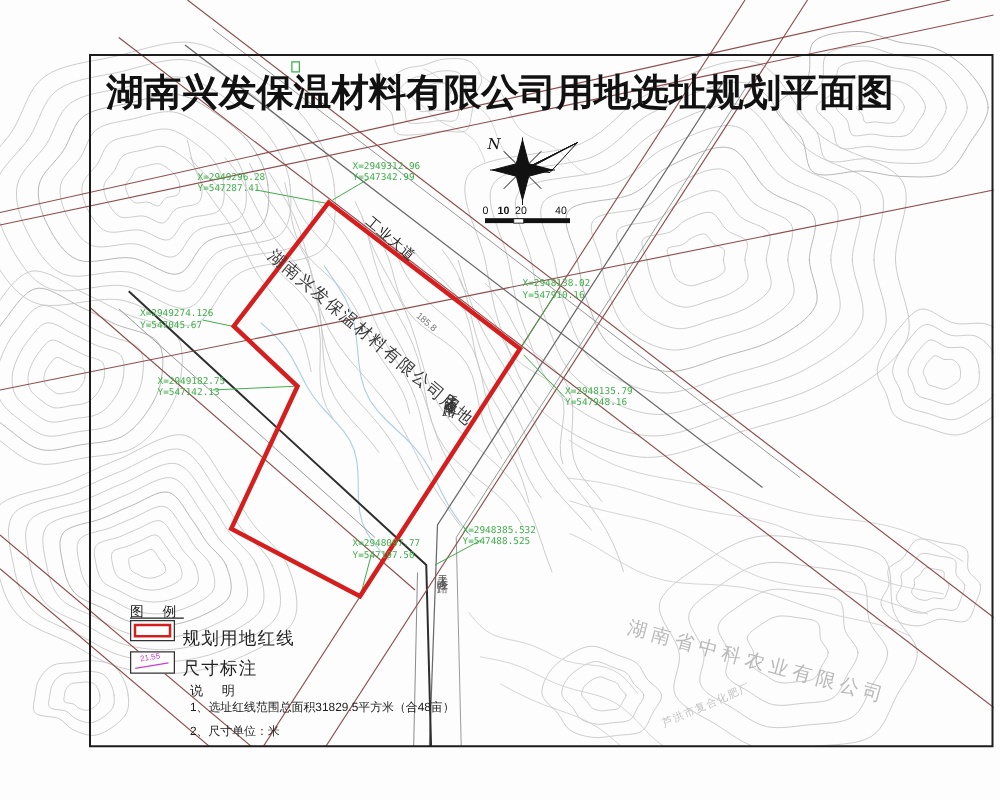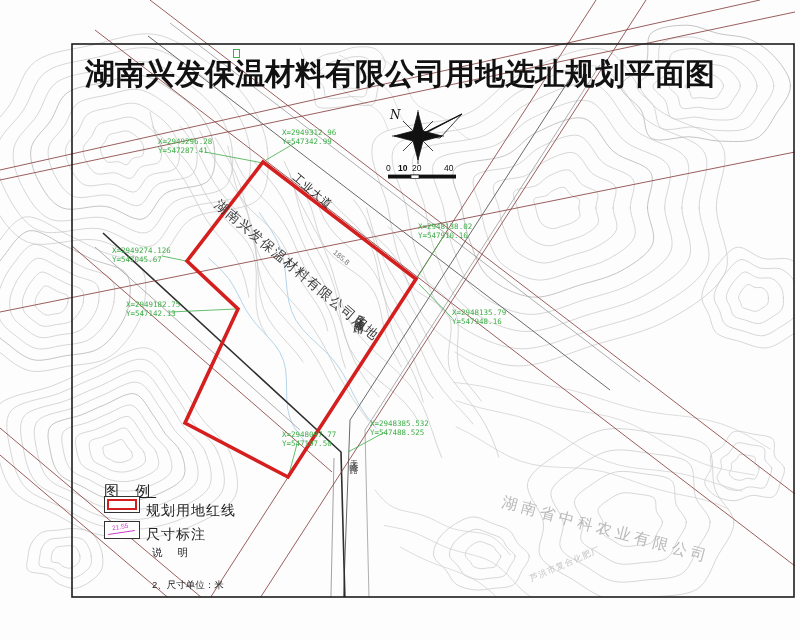--- a/index.html
+++ b/index.html
@@ -20,21 +20,21 @@
       font-family:"Liberation Serif","DejaVu Serif",serif;font-size:10.5px;letter-spacing:2px;color:#333;}
   .road-bottom{left:347px;top:452px;writing-mode:vertical-rl;
       font-family:"Liberation Serif","DejaVu Serif",serif;font-size:9px;letter-spacing:2px;color:#555;}
   .spot-elev{left:337px;top:248px;transform-origin:0 0;transform:rotate(40deg);font-size:7.5px;color:#777;}
   .company{left:505px;top:492px;transform-origin:0 0;transform:rotate(15deg);
       font-family:"Liberation Serif","DejaVu Serif",serif;font-size:15.5px;letter-spacing:4px;color:#b9b9b9;}
   .factory{left:528px;top:574px;transform-origin:0 0;transform:rotate(-23deg);
       font-size:8.5px;letter-spacing:1px;color:#c3c3c3;}
   .coord{font-family:"DejaVu Sans Mono","Liberation Mono",monospace;font-size:7.5px;line-height:1.2;
       color:#3fae49;}
-  .legend-header{left:104px;top:482px;font-size:15px;letter-spacing:6px;color:#222;text-decoration:underline;}
+  .legend-header{left:104px;top:482px;font-size:11px;letter-spacing:6px;color:#222;text-decoration:underline;}
   .legend-sym-red{left:104px;top:496px;width:34px;height:15px;border:1px solid #333;background:#fff;}
   .legend-sym-red .inner{position:absolute;left:2px;top:2px;right:2px;bottom:2px;border:2px solid #d51f1f;}
   .legend-label{font-size:14px;color:#222;letter-spacing:1px;}
   .legend-sym-dim{left:104px;top:521px;width:34px;height:16px;border:1px solid #333;background:#fff;}
   .dim-line{position:absolute;left:3px;top:10px;width:27px;border-bottom:1px solid #cc3fcc;
       transform:rotate(-9deg);}
   .dim-text{position:absolute;left:7px;top:1px;font-size:6.5px;color:#cc3fcc;transform:rotate(-9deg);}
   .notes-header{left:152px;top:546px;font-size:10.5px;letter-spacing:6px;color:#222;text-align:center;}
   .note-item{font-size:9.5px;color:#222;}
   .survey-marker{left:233px;top:49px;width:5px;height:7px;border:1px solid #3fae49;}
@@ -261,14 +261,15 @@
     <div class="inner"></div>
   </div>
   <div class="ov legend-label" style="left:146px;top:502px;">规划用地红线</div>
   <div class="ov legend-sym-dim">
     <div class="dim-line"></div>
     <div class="dim-text">21.55</div>
   </div>
   <div class="ov legend-label" style="left:146px;top:526px;">尺寸标注</div>
 
   <div class="ov notes-header">说  明</div>
+  <div class="ov note-item" style="left:152px;top:560px;">1、选址红线范围总面积31829.5平方米（合48亩）</div>
   <div class="ov note-item" style="left:152px;top:579px;">2、尺寸单位：米</div>
 </div>
 
 </body></html>

